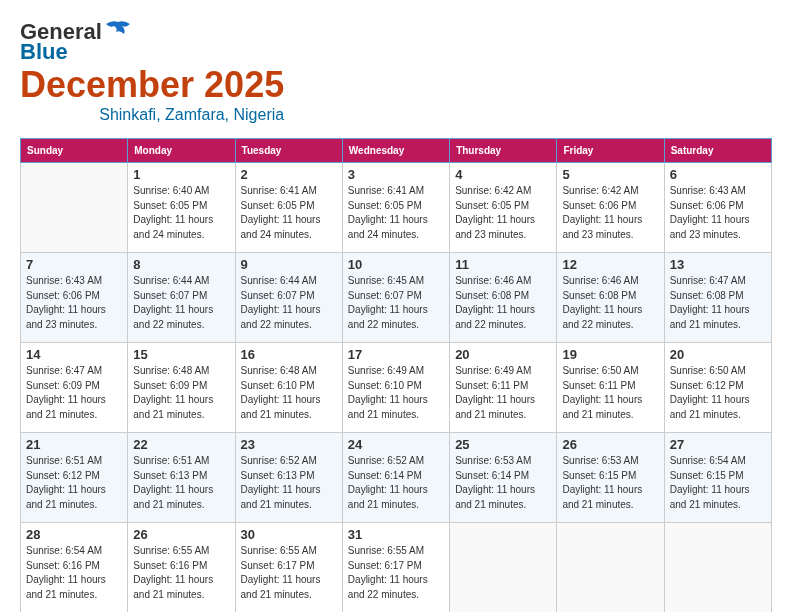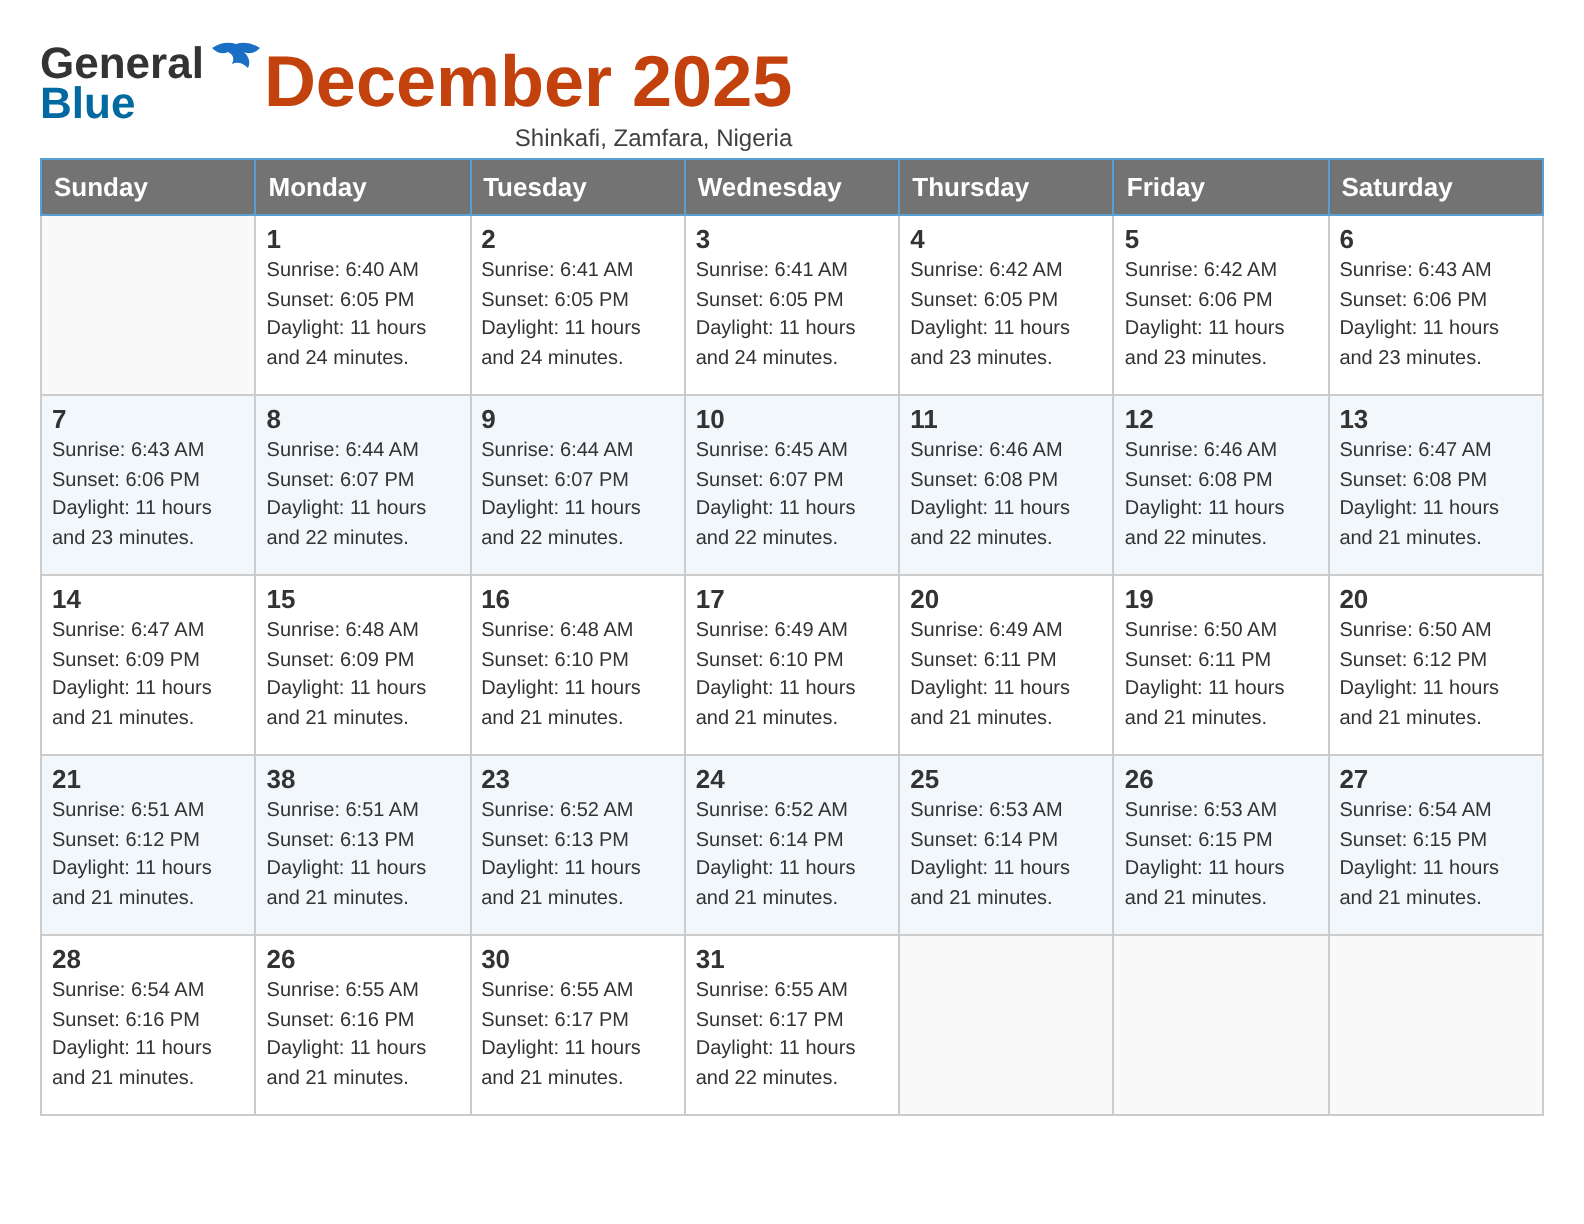--- a/index.html
+++ b/index.html
@@ -5,23 +5,24 @@
     * { box-sizing: border-box; margin: 0; padding: 0; }
     body {
       font-family: Arial, sans-serif;
       background: #fff;
       width: 792px;
       min-height: 612px;
       padding: 20px;
     }
     .header {
       display: flex;
-      justify-content: flex-start;
+      justify-content: space-between;
       align-items: flex-start;
-      margin-bottom: 3px;
+      margin-bottom: 14px;
+      flex-direction: column;
     }
     .logo {
       display: flex;
       flex-direction: column;
       align-items: flex-start;
     }
     .logo-text {
       font-size: 22px;
       font-weight: bold;
       color: #333;
@@ -29,34 +30,34 @@
     }
     .title-block {
       text-align: right;
     }
     .month-title {
       font-size: 36px;
       font-weight: bold;
       color: #c2410c;
     }
     .subtitle {
-      font-size: 12px;
-      color: #404040;
+      font-size: 16px;
+      color: #0369a1;
     }
     .calendar {
       width: 100%;
       border-collapse: collapse;
       font-size: 11px;
     }
     .calendar th {
-      background: #737373;
+      background: #be185d;
       color: #fff;
       text-align: left;
       padding: 6px 6px;
-      font-size: 13px;
+      font-size: 10px;
       font-weight: bold;
       border: 1px solid #5a9fd4;
     }
     .calendar td {
       border: 1px solid #ccc;
       vertical-align: top;
       padding: 4px 5px;
       width: 107px;
       min-height: 80px;
       height: 90px;
@@ -200,21 +201,21 @@
           <span class="day-num">20</span>
           <div class="day-info">Sunrise: 6:50 AM<br>Sunset: 6:12 PM<br>Daylight: 11 hours<br>and 21 minutes.</div>
         </td>
       </tr>
       <tr class="row-shade">
         <td>
           <span class="day-num">21</span>
           <div class="day-info">Sunrise: 6:51 AM<br>Sunset: 6:12 PM<br>Daylight: 11 hours<br>and 21 minutes.</div>
         </td>
         <td>
-          <span class="day-num">38</span>
+          <span class="day-num">22</span>
           <div class="day-info">Sunrise: 6:51 AM<br>Sunset: 6:13 PM<br>Daylight: 11 hours<br>and 21 minutes.</div>
         </td>
         <td>
           <span class="day-num">23</span>
           <div class="day-info">Sunrise: 6:52 AM<br>Sunset: 6:13 PM<br>Daylight: 11 hours<br>and 21 minutes.</div>
         </td>
         <td>
           <span class="day-num">24</span>
           <div class="day-info">Sunrise: 6:52 AM<br>Sunset: 6:14 PM<br>Daylight: 11 hours<br>and 21 minutes.</div>
         </td>

